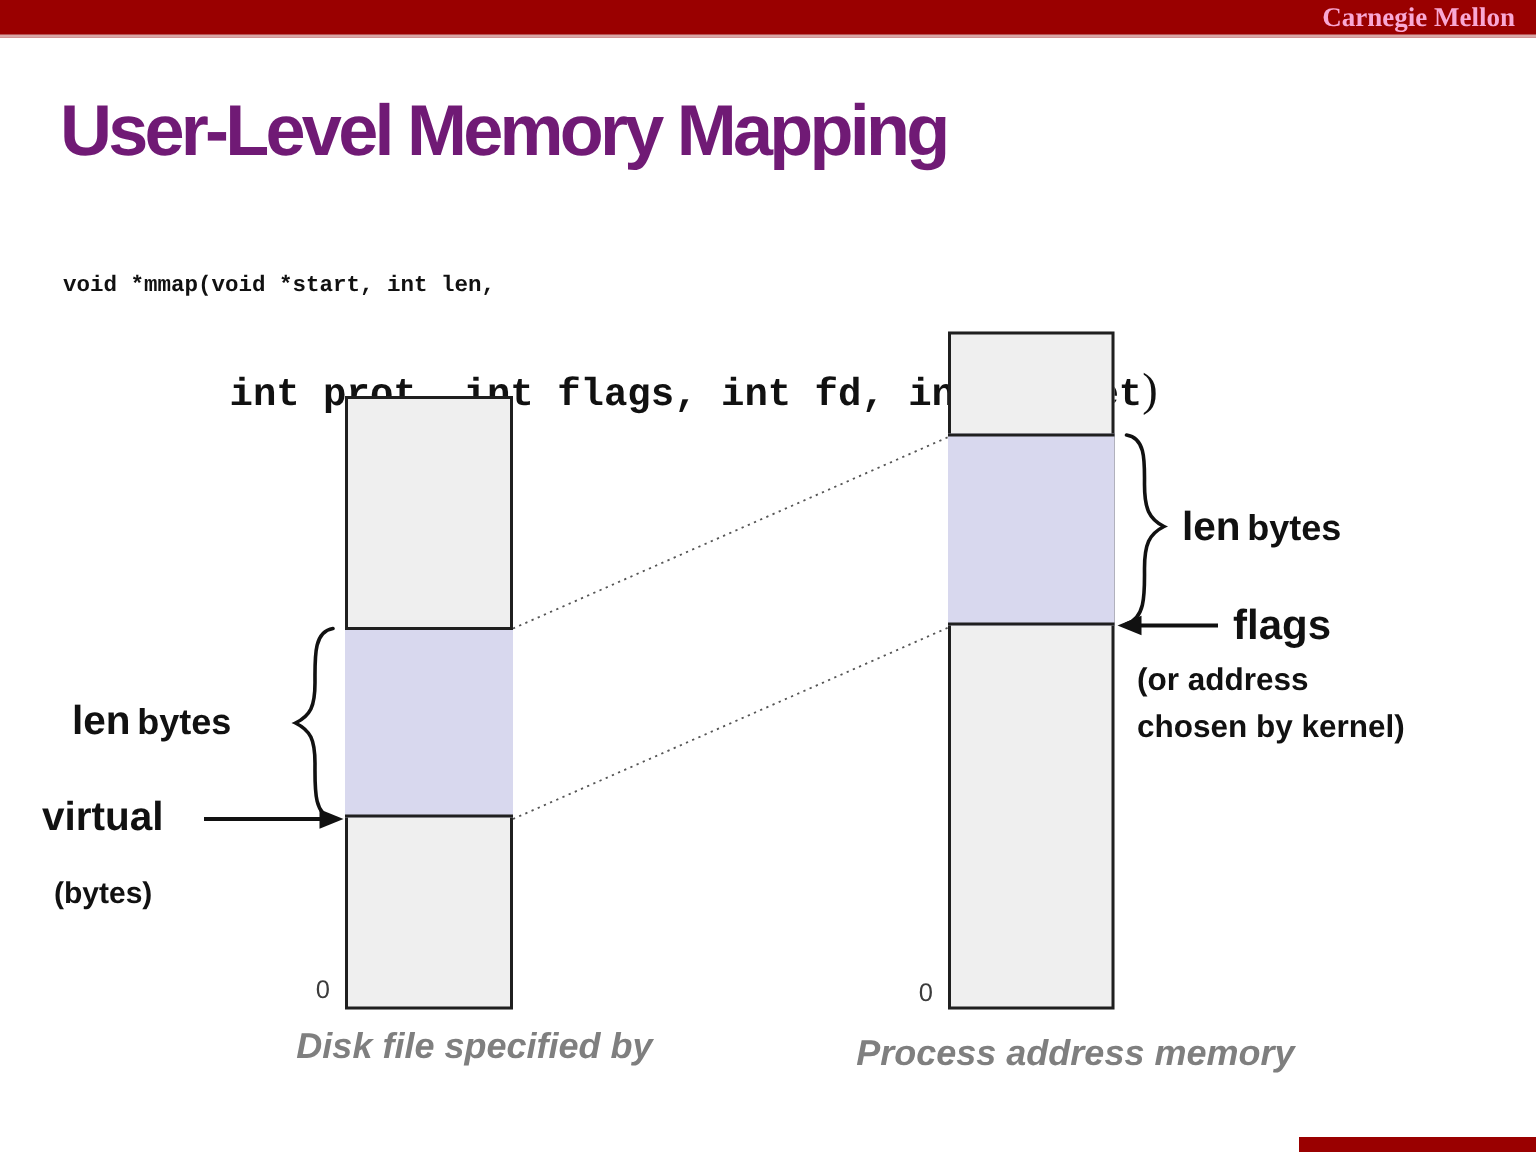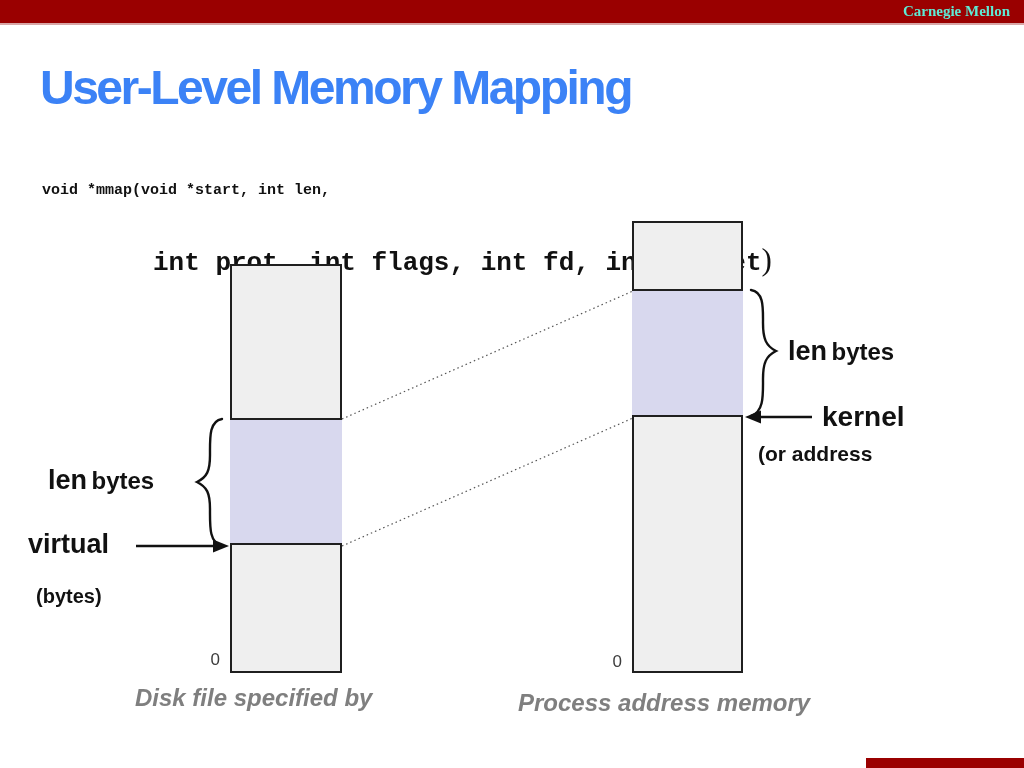--- a/index.html
+++ b/index.html
@@ -16,25 +16,25 @@
     position:relative;width:1024px;height:768px;background:#ffffff;
     font-family:"Liberation Sans",sans-serif;overflow:hidden;
   }
   .banner{
     position:absolute;top:0;left:0;width:100%;height:23px;
     background:var(--banner);border-bottom:2px solid var(--banner_underline);
     box-sizing:content-box;
   }
   .banner .brand{
     position:absolute;right:14px;top:0;line-height:23px;
-    font-family:"Liberation Serif",serif;font-weight:bold;font-size:15px;color:#5eead4;
+    font-family:"Liberation Serif",serif;font-weight:bold;font-size:18px;color:#f9a8d4;
   }
   .title{
     position:absolute;left:40px;top:60px;margin:0;
-    font-size:48px;font-weight:bold;letter-spacing:-2.5px;color:#3b82f6;
+    font-size:48px;font-weight:bold;letter-spacing:-2.5px;color:#701a75;
     font-family:"Liberation Sans",sans-serif;
   }
   .code{
     position:absolute;left:42px;top:140px;color:var(--ink);
     font-family:"Liberation Mono",monospace;font-weight:bold;white-space:pre;
   }
   .code .l1{font-size:15px;line-height:30px;}
   .code .l2{font-size:26px;line-height:36px;padding-left:111px;}
   .code .paren{font-family:"Liberation Serif",serif;font-weight:normal;font-size:31px;}
   .column{
@@ -61,21 +61,21 @@
   .zero-left{left:188px;width:32px;top:650px;}
   .zero-right{left:594px;width:28px;top:652px;}
   .len-right{left:788px;top:336px;}
   .start-label{left:822px;top:401px;}
   .start-label .mono-label{font-size:28px;}
   .start-note{
     position:absolute;left:758px;width:220px;top:438px;text-align:left;
     font-weight:bold;font-size:21px;line-height:31px;color:var(--ink);
   }
   .caption{
-    position:absolute;text-align:left;color:var(--caption);
+    position:absolute;text-align:right;color:var(--caption);
     font-style:italic;font-weight:bold;font-size:24px;line-height:34px;
   }
   .disk-caption{left:135px;width:300px;top:681px;}
   .vm-caption{left:518px;width:345px;top:686px;}
   .caption .code-inline{
     font-family:"Liberation Mono",monospace;font-style:normal;color:var(--ink);
     font-weight:bold;font-size:25px;
   }
   .page-number{position:absolute;right:10px;top:737px;font-weight:bold;font-size:15px;color:var(--ink);margin-top:40px;}
   .footer-bar{position:absolute;right:0;bottom:0;width:158px;height:10px;background:var(--banner);}
@@ -127,24 +127,25 @@
     <span class="mono-label">virtual</span>
   </div>
   <div class="label unit-label">(bytes)</div>
   <div class="zero zero-left">0</div>
 
   <div class="label len-right">
     <span class="mono-label">len</span>
     <span class="sans-label">bytes</span>
   </div>
   <div class="label start-label">
-    <span class="mono-label">kernel</span>
+    <span class="mono-label">flags</span>
   </div>
   <div class="start-note">
     <div>(or address</div>
+    <div>chosen by kernel)</div>
   </div>
   <div class="zero zero-right">0</div>
 
   <div class="caption disk-caption">
     <div>Disk file specified by</div>
   </div>
   <div class="caption vm-caption">Process address memory</div>
 
   <div class="page-number">43</div>
   <div class="footer-bar"></div>

